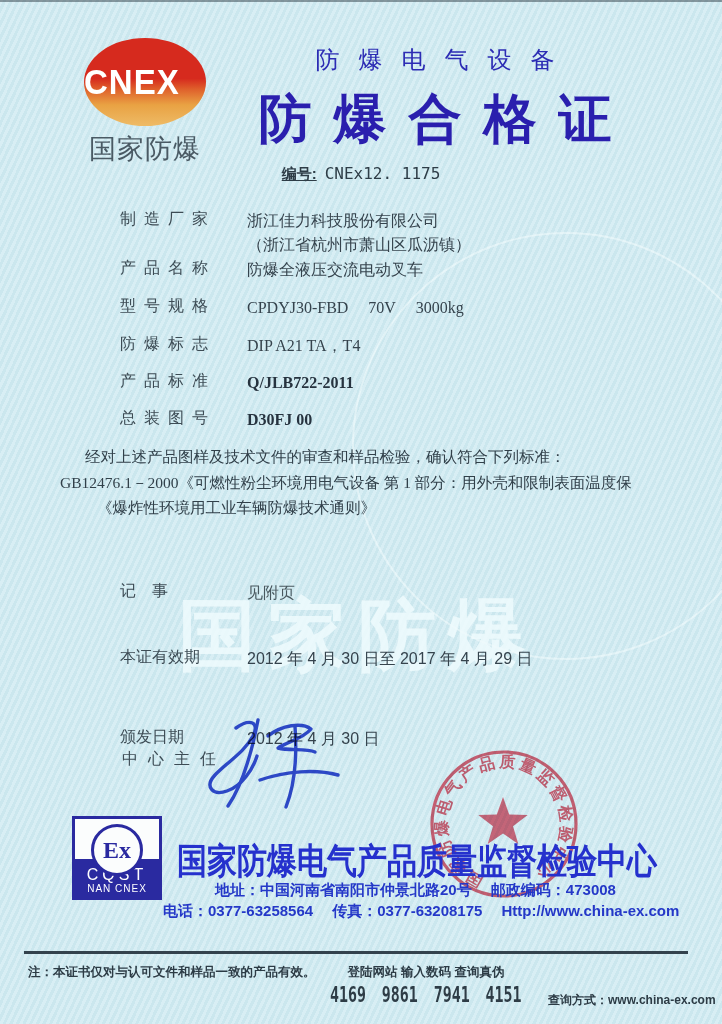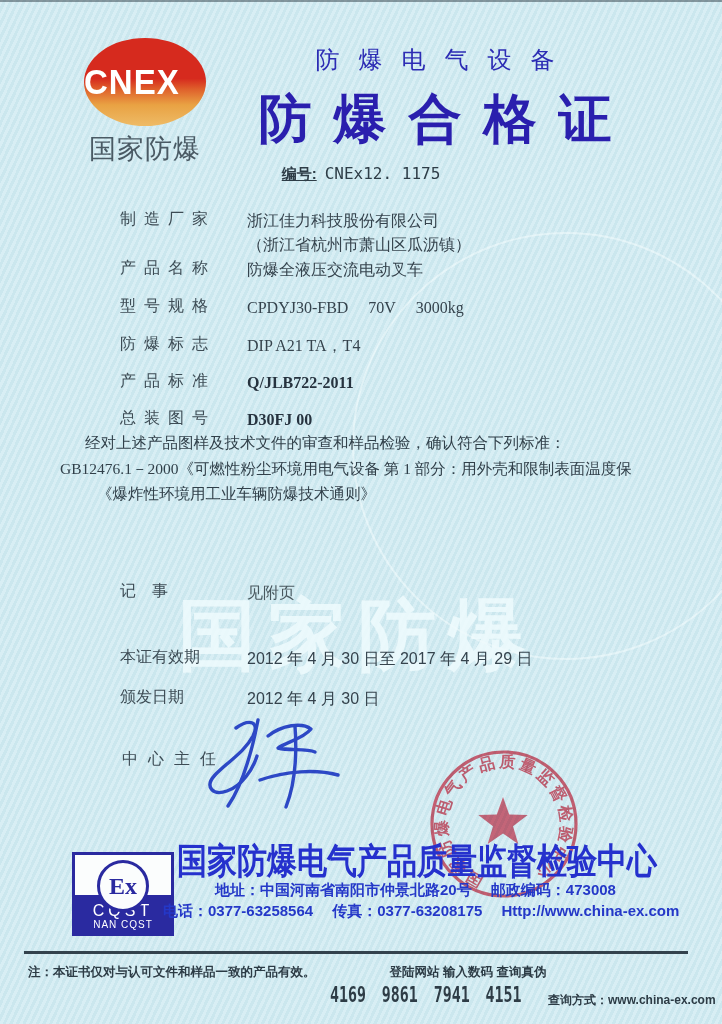--- a/index.html
+++ b/index.html
@@ -37,51 +37,51 @@
   .row{position:absolute;left:88px;display:flex;align-items:flex-start;margin-left:32px;}
   .flabel{display:inline-block;width:98px;letter-spacing:8px;flex:0 0 98px;
     font-family:"Liberation Sans",sans-serif;font-size:16px;color:#3d4c55;white-space:nowrap;}
   .flabel.nls{letter-spacing:0;}
   .fvalue{margin-left:29px;font-size:16px;color:#35434d;line-height:24px;}
   .fvalue.pre{white-space:pre;}
   .fvalue.bold{font-weight:bold;color:#26333f;}
   .fvalue.sans{font-family:Liberation Sans, sans-serif;}
   .fvalue .l2{display:block;}
   
-  .standards{position:absolute;left:60px;top:430px;width:616px;font-size:15.5px;
+  .standards{position:absolute;left:60px;top:444px;width:616px;font-size:15.5px;
     line-height:25.5px;color:#31404a;}
   .std-intro{padding-left:25px;}
   .std-l2{padding-left:134px;}
   .std-l3{display:flex;}
   .std-l3 .ttl{margin-left:37px;}
   
   .signature{position:absolute;left:198px;top:706px;mix-blend-mode:multiply;opacity:.95;}
   .stamp{position:absolute;left:407px;top:718px;width:202px;height:202px;
     mix-blend-mode:multiply;opacity:.93;}
   
-  .ex-logo{position:absolute;left:72px;top:852px;width:102px;height:84px;box-sizing:border-box;
+  .ex-logo{position:absolute;left:72px;top:816px;width:90px;height:84px;box-sizing:border-box;
     border:3px solid #2a2aa0;background:#fbfdfd;}
   .ex-band{position:absolute;left:0;right:0;bottom:0;height:38px;background:#2a2aa0;
     text-align:center;color:#fff;font-family:"Liberation Sans",sans-serif;}
   .ex-band .cqst{margin-top:8px;font-size:16px;letter-spacing:4px;line-height:16px;}
   .ex-band .ny{font-size:10px;letter-spacing:1px;line-height:12px;}
   .ex-circle{position:absolute;left:50%;top:5px;transform:translateX(-50%);width:46px;height:46px;
     border:3px solid #2a2aa0;border-radius:50%;background:#fbfdfd;z-index:2;
     display:flex;align-items:center;justify-content:center;}
   .ex-circle span{color:#2a2aa0;font-weight:bold;font-size:24px;font-family:"Liberation Serif",serif;}
   .org-name{position:absolute;left:177px;top:838px;width:500px;font-weight:bold;font-size:30px;
     color:#2531cd;white-space:nowrap;transform:scaleY(1.18);transform-origin:left top;
     letter-spacing:0px;}
   .org-addr{position:absolute;left:215px;top:881px;font-family:"Liberation Sans",sans-serif;
     font-weight:bold;font-size:15px;color:#2438c8;white-space:pre;}
   .org-phone{position:absolute;left:163px;top:902px;font-family:Liberation Sans, sans-serif;
     font-weight:bold;font-size:15px;color:#2438c8;white-space:pre;}
   
   .rule{position:absolute;left:24px;top:951px;width:664px;height:3px;background:#33424d;}
-  .note-row{position:absolute;left:28px;top:964px;display:flex;gap:74px;
+  .note-row{position:absolute;left:28px;top:964px;display:flex;gap:32px;
     font-family:"Liberation Sans",sans-serif;font-size:12.5px;color:#2c3b45;font-weight:bold;}
   .code{position:absolute;left:330px;top:982px;font-family:"DejaVu Sans Mono",monospace;
     font-weight:bold;font-size:22px;color:#2e3c46;word-spacing:10px;white-space:pre;
     transform:scaleX(.68);transform-origin:left top;}
   .query{position:absolute;left:548px;top:992px;font-family:Liberation Sans, sans-serif;
     font-size:12px;font-weight:bold;color:#2c3b45;}
 </style>
 </head>
 <body>
 
@@ -142,21 +142,21 @@
   </div>
 
   <div class="row" style="top:581px">
     <span class="flabel nls">记　事</span>
     <span class="fvalue" style="color:#49585f">见附页</span>
   </div>
   <div class="row" style="top:647px">
     <span class="flabel nls">本证有效期</span>
     <span class="fvalue sans">2012 年 4 月 30 日至 2017 年 4 月 29 日</span>
   </div>
-  <div class="row" style="top:687px">
+  <div class="row" style="top:727px">
     <span class="flabel nls">颁发日期</span>
     <span class="fvalue sans">2012 年 4 月 30 日</span>
   </div>
   <div class="row" style="top:749px;left:90px">
     <span class="flabel" style="letter-spacing:10px">中心主任</span>
   </div>
 
   <svg class="signature" width="150" height="105" viewBox="0 0 150 105">
     <g fill="none" stroke="#2b44cf" stroke-width="3.4" stroke-linecap="round" stroke-linejoin="round">
       <path d="M38,22 C52,12 62,16 55,30 C46,47 28,57 17,69 C6,81 15,90 29,85 C44,80 55,63 59,50"></path>
@@ -177,21 +177,21 @@
     </text>
     <polygon fill="#e4596b" opacity="0.95" points="96,79 102.2,96.5 120.7,97 106,108.2 111.3,126 96,115.5 80.7,126 86,108.2 71.3,97 89.8,96.5"></polygon>
   </svg>
 
   <div class="ex-logo">
     <div class="ex-circle">
       <span>Ex</span>
     </div>
     <div class="ex-band">
       <div class="cqst">CQST</div>
-      <div class="ny">NAN CQST</div>
+      <div class="ny">NAN CNEX</div>
     </div>
   </div>
   <div class="org-name">国家防爆电气产品质量监督检验中心</div>
   <div class="org-addr">地址：中国河南省南阳市仲景北路20号　 邮政编码：473008</div>
   <div class="org-phone">电话：0377-63258564　 传真：0377-63208175　 Http://www.china-ex.com</div>
 
   <div class="rule"></div>
   <div class="note-row">
     <span>注：本证书仅对与认可文件和样品一致的产品有效。</span>
     <span>登陆网站 输入数码 查询真伪</span>

